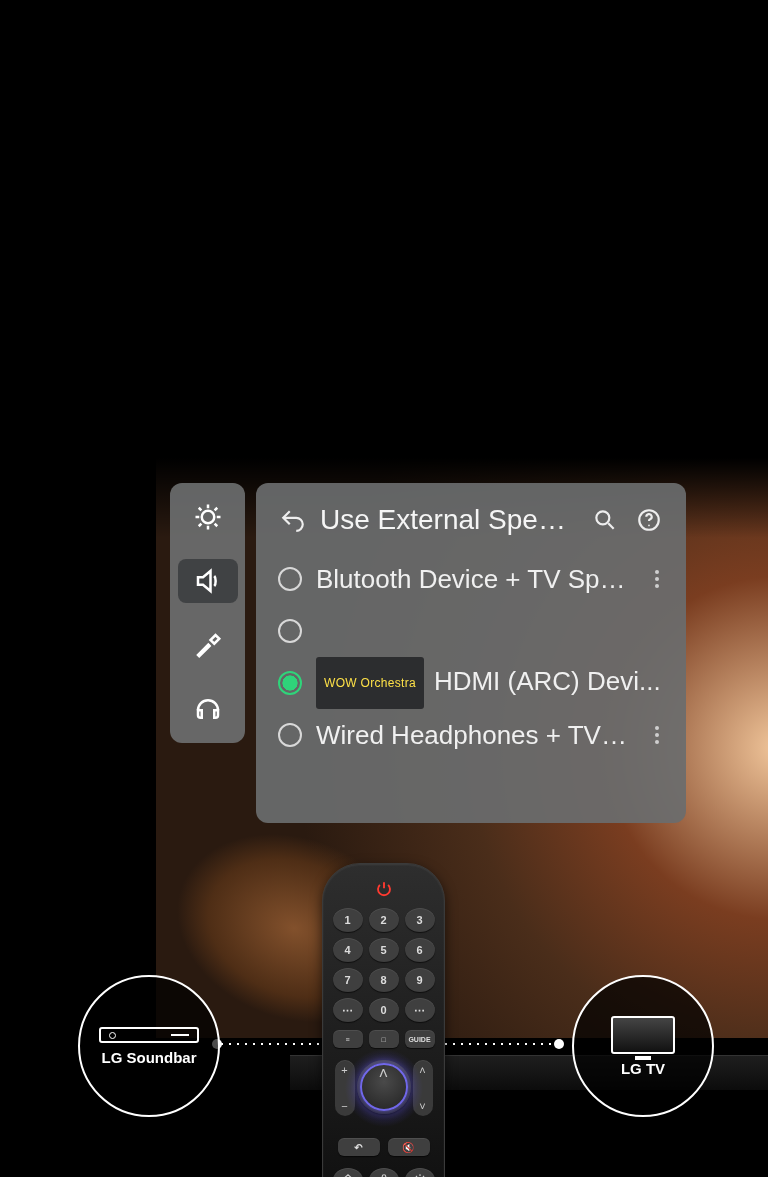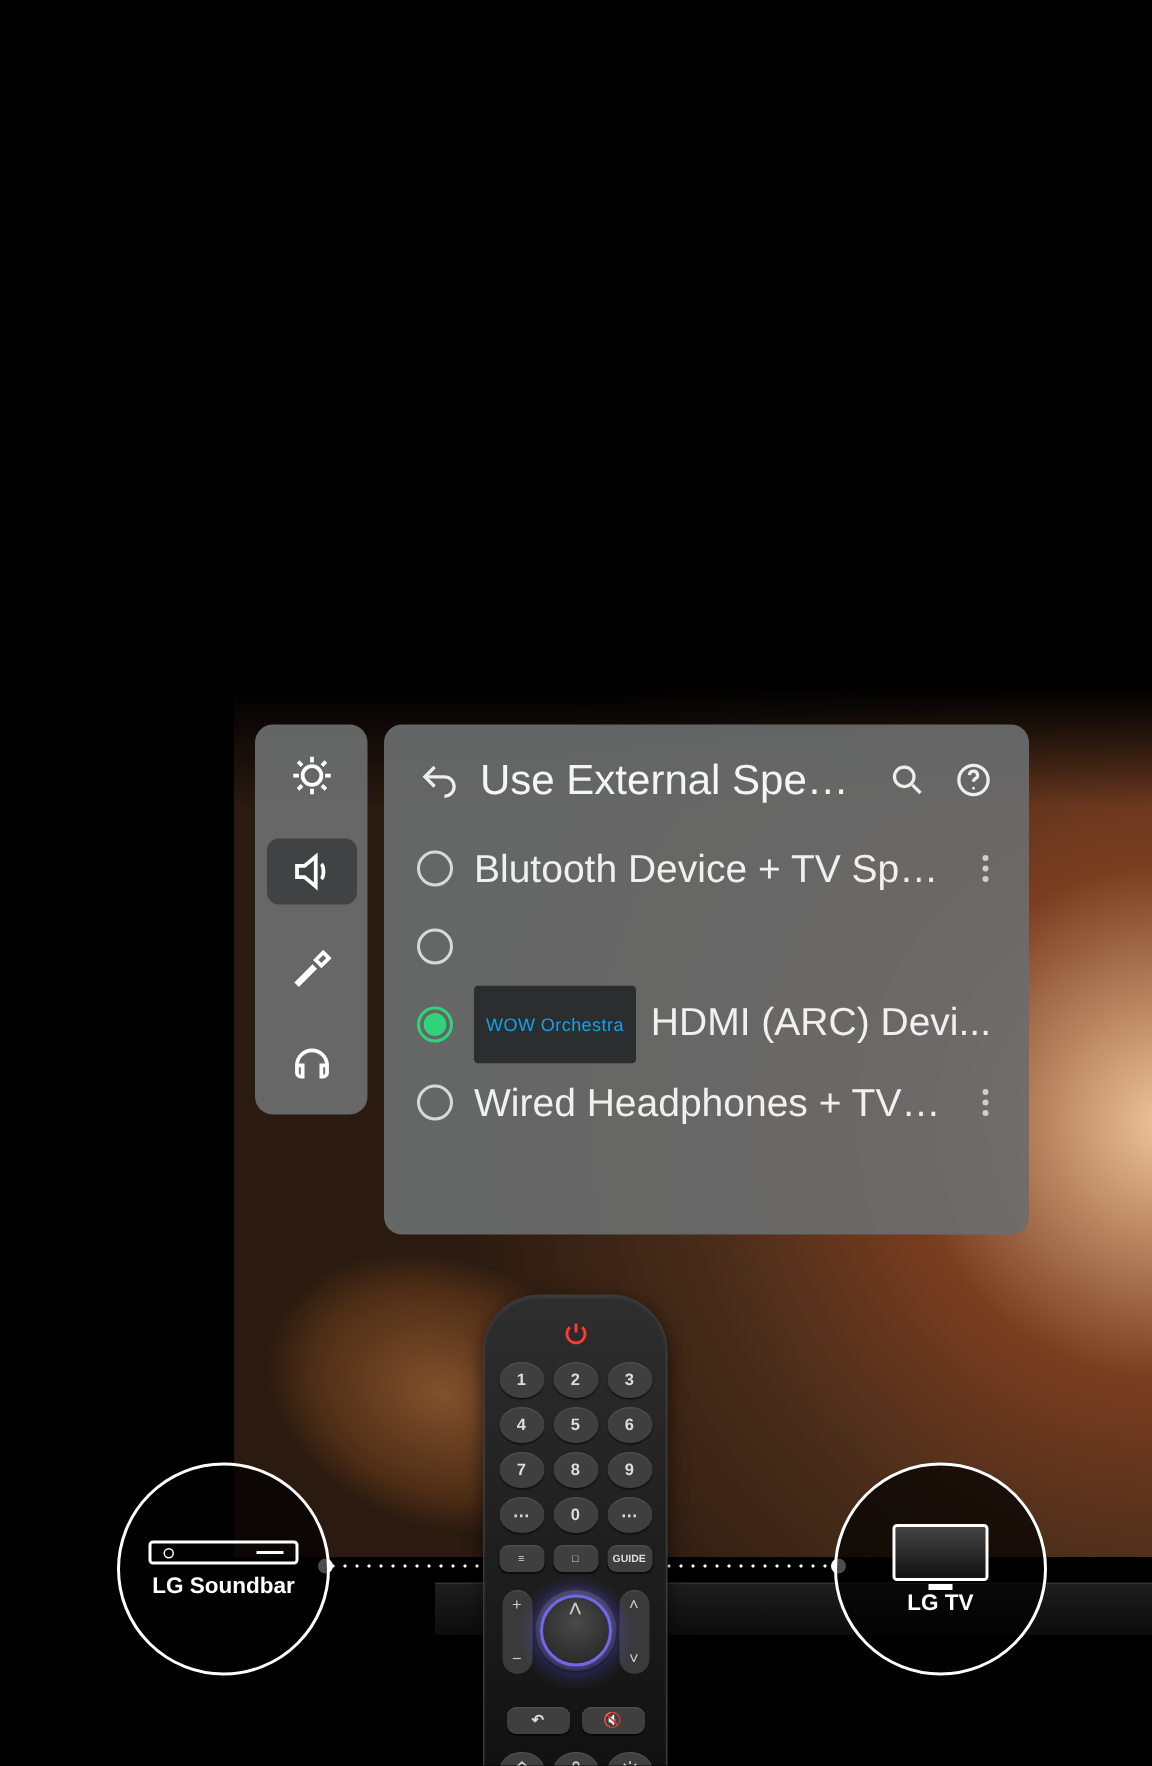--- a/index.html
+++ b/index.html
@@ -135,21 +135,21 @@
   }
   .opt-label {
     flex:1;
     font-size:26px;
     color:#f0f0f0;
     overflow:hidden; text-overflow:ellipsis;
   }
   .badge {
     display:inline-block;
     background:#2c2d2f;
-    color:#0ea5e9;
+    color:#fde047;
     font-size:12px;
     font-weight:500;
     padding:19px 8px;
     border-radius:3px;
     margin-right:10px;
     vertical-align:middle;
     letter-spacing:.3px;
   }
   .opt-more {
     flex:0 0 18px; color:#cfcfcf; font-size:22px; line-height:0;
@@ -170,21 +170,21 @@
   .device-circle {
     position:absolute;
     width:138px; height:138px;
     border:2.5px solid #fff;
     border-radius:50%;
     background: rgba(0,0,0,.7);
     display:flex; flex-direction:column; align-items:center; justify-content:center;
     color:#fff;
   }
   .device-circle.soundbar-c { left:78px; top:975px;text-align:center; }
-  .device-circle.tv-c       { left:556px; top:975px;align-items:center; }
+  .device-circle.tv-c       { left:572px; top:975px;align-items:center; }
   .device-circle .glyph { width:96px; height:28px; margin-bottom:6px; }
   .device-circle .glyph.sb {
     border:2px solid #fff; border-radius:3px; height:12px; position:relative;
   }
   .device-circle .glyph.sb::before {
     content:""; position:absolute; left:8px; top:3px; width:5px; height:5px; border:1px solid #fff; border-radius:50%;
   }
   .device-circle .glyph.sb::after {
     content:""; position:absolute; right:8px; top:5px; width:18px; height:2px; background:#fff;
   }

